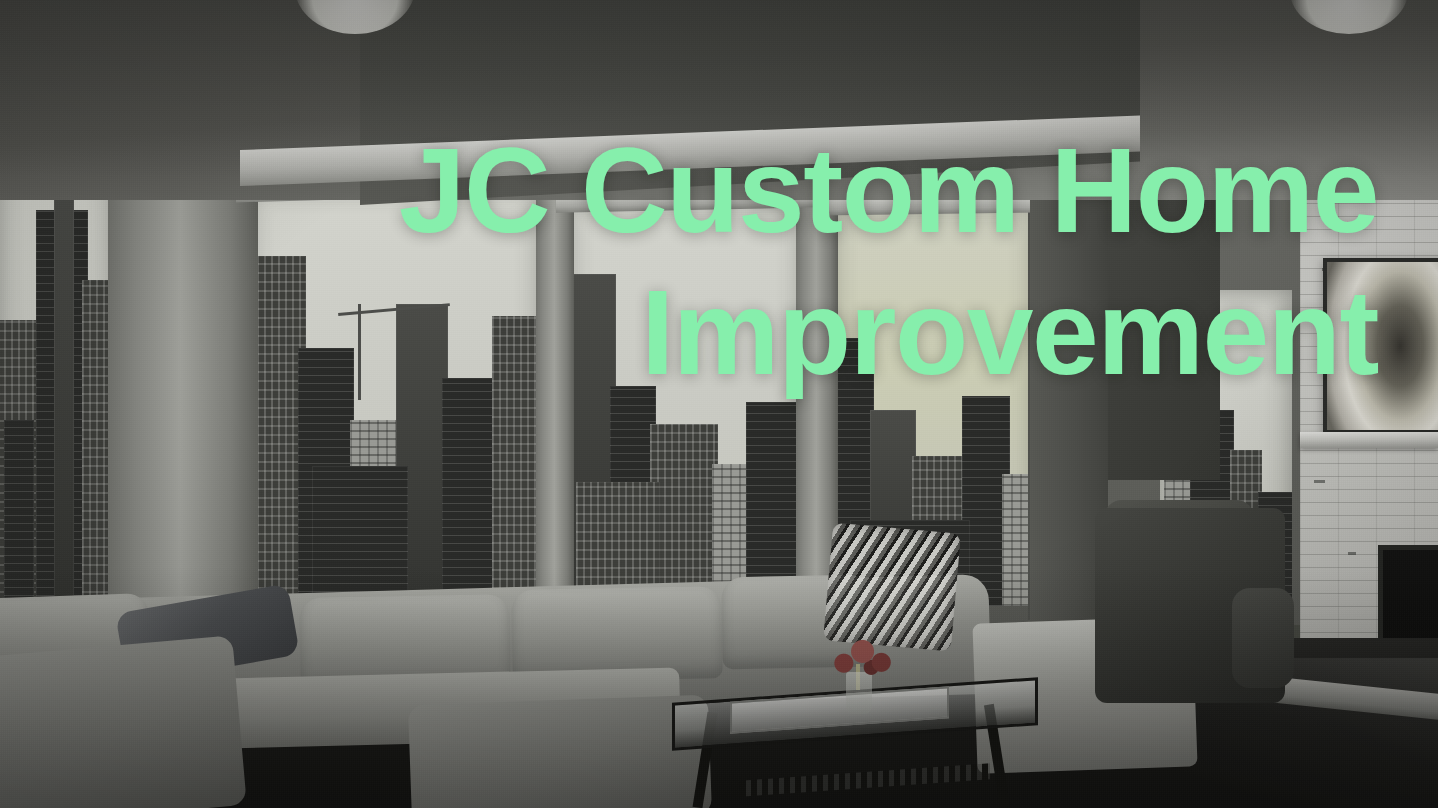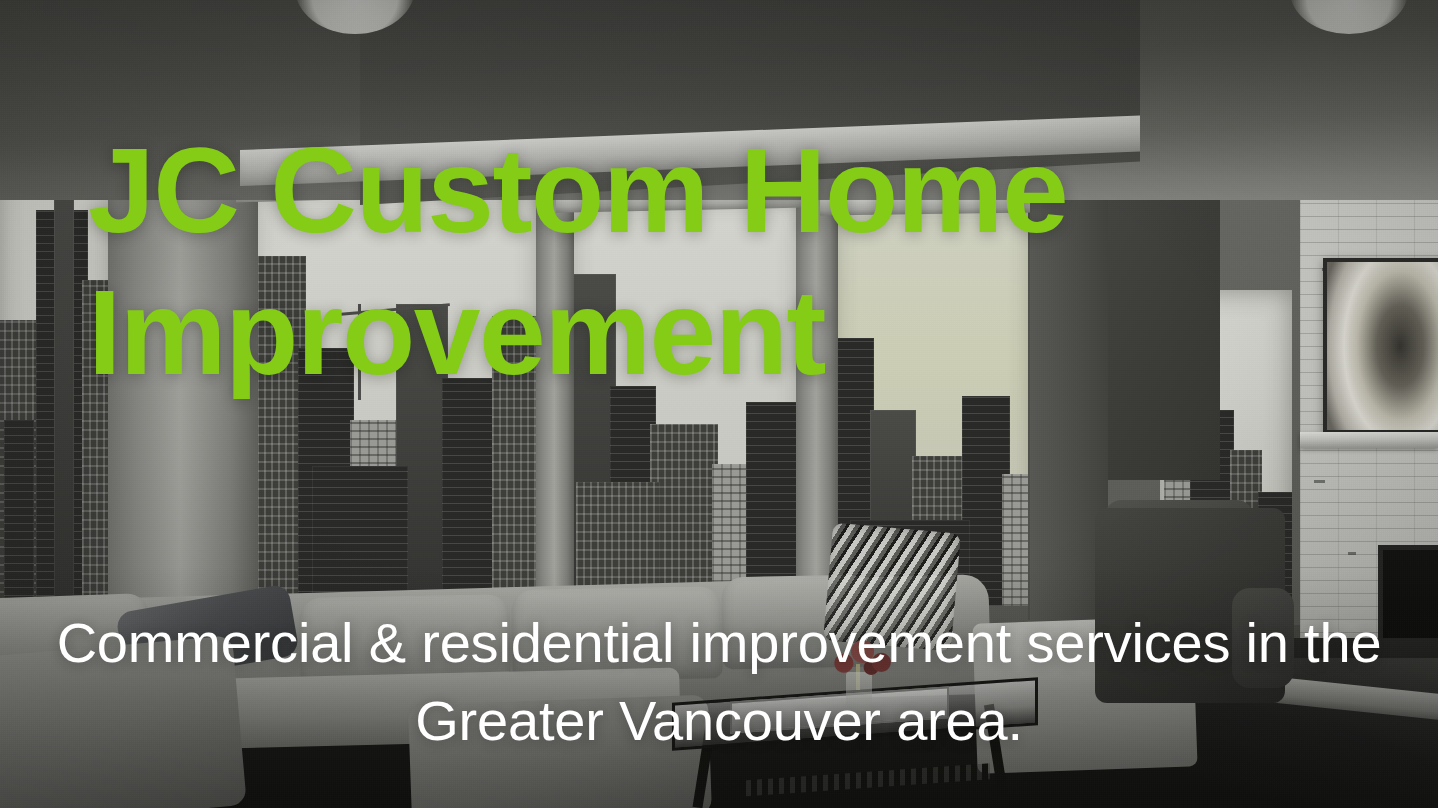--- a/index.html
+++ b/index.html
@@ -333,28 +333,28 @@
     inset: 0;
     display: flex;
     flex-direction: column;
     align-items: center;
     pointer-events: none;
   }
   .title {
     position: absolute;
     left: 0; right: 0;
     top: 40px;
-    text-align: left;
-    color: #84cc16;
+    text-align: right;
+    color: #86efac;
     font-family: "Liberation Sans", sans-serif;
     font-weight: bold;
     font-size: 120px;
     line-height: 1.18;
     letter-spacing: -1.5px;
-    padding: 0 88px;
+    padding: 0 60px;
     text-shadow: 0 2px 14px rgba(20,22,18,.30);
   }
   .subtitle {
     position: absolute;
     left: 0; right: 0;
     top: 548px;
     text-align: center;
     color: #ffffff;
     font-family: "Liberation Sans", sans-serif;
     font-weight: 300;
@@ -481,16 +481,15 @@
     <div class="ceiling-edge"></div>
     <div class="ceiling-glow"></div>
     <div class="ceiling-glow g2"></div>
 
     <div class="grade"></div>
     <div class="grain"></div>
   </div>
 
   <div class="overlay">
     <h1 class="title">JC Custom Home Improvement</h1>
-    <p class="subtitle">Commercial &amp; residential improvement services in the Greater Vancouver area.</p>
   </div>
 
 </div>
 
 </body></html>

